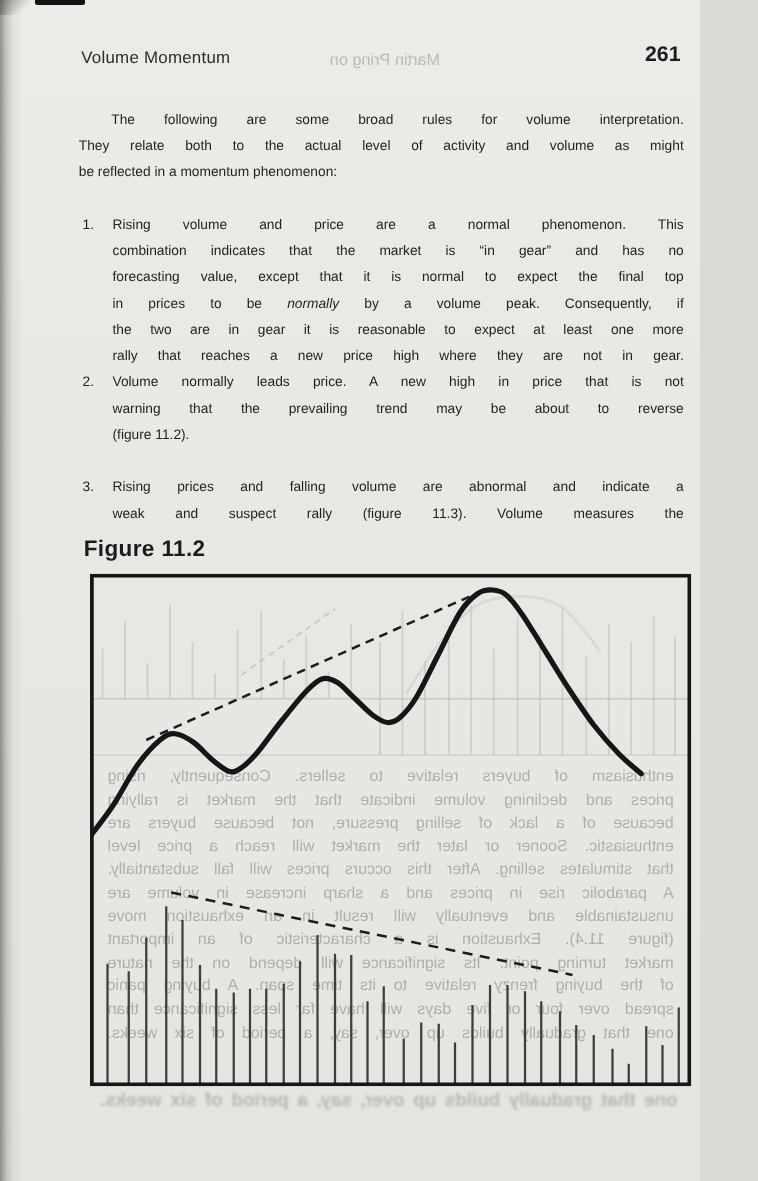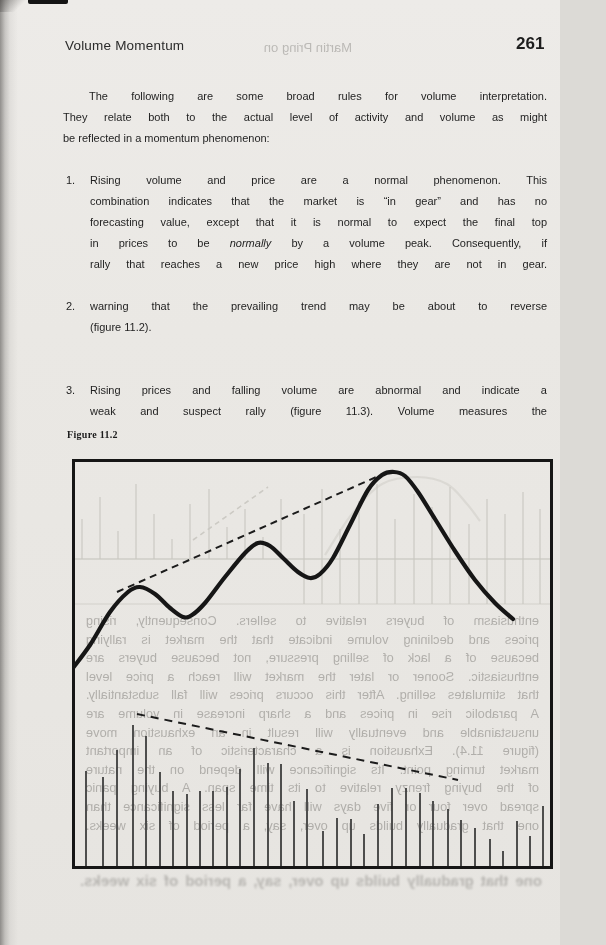--- a/index.html
+++ b/index.html
@@ -25,21 +25,21 @@
   .tblock{position:absolute;font-size:11px;line-height:21px;color:#1f1f1f;}
   .tline{text-align:justify;text-align-last:justify;}
   .tline.short{text-align-last:left;}
   .tline.indent{text-indent:26px;}
   .intro{left:63px;top:86px;width:484px;}
   .rule-num{position:absolute;left:-24px;top:0;}
   .rule{left:90px;width:457px;}
   .rule1{top:170px;} .rule2{top:296px;} .rule3{top:380px;}
   em{font-style:italic;}
   
-  .fig-label{position:absolute;left:67px;top:429px;font-size:10px;font-weight:bold;color:#1b1b1b;letter-spacing:.3px;font-family:Liberation Serif, serif;}
+  .fig-label{position:absolute;left:67px;top:429px;font-size:18px;font-weight:bold;color:#1b1b1b;letter-spacing:.3px;}
   .figure{position:absolute;left:72px;top:459px;width:481px;height:410px;}
   .figure svg{position:absolute;left:0;top:0;z-index:2;}
   .bleed-text{position:absolute;left:14px;top:153px;width:453px;z-index:1;
     transform:scaleX(-1);font-size:12.8px;line-height:18.6px;
     color:rgba(118,116,111,.48);}
   .bleed-text .tline{text-align:justify;text-align-last:justify;}
   
   .bottom-band{position:absolute;left:80px;top:872px;width:462px;font-size:15px;font-weight:bold;
     color:#918f8b;opacity:.55;transform:scaleX(-1);filter:blur(1.2px);
     text-align:justify;text-align-last:justify;}
@@ -61,25 +61,27 @@
     <div class="tline">They relate both to the actual level of activity and volume as might</div>
     <div class="tline short">be reflected in a momentum phenomenon:</div>
   </div>
 
   <div class="tblock rule rule1">
     <span class="rule-num">1.</span>
     <div class="tline">Rising volume and price are a normal phenomenon. This</div>
     <div class="tline">combination indicates that the market is “in gear” and has no</div>
     <div class="tline">forecasting value, except that it is normal to expect the final top</div>
     <div class="tline">in prices to be <em>normally</em> by a volume peak. Consequently, if</div>
+    <div class="tline">the two are in gear it is reasonable to expect at least one more</div>
     <div class="tline">rally that reaches a new price high where they are not in gear.</div>
   </div>
 
   <div class="tblock rule rule2">
     <span class="rule-num">2.</span>
+    <div class="tline">Volume normally leads price. A new high in price that is not</div>
     <div class="tline">warning that the prevailing trend may be about to reverse</div>
     <div class="tline short">(figure 11.2).</div>
   </div>
 
   <div class="tblock rule rule3">
     <span class="rule-num">3.</span>
     <div class="tline">Rising prices and falling volume are abnormal and indicate a</div>
     <div class="tline">weak and suspect rally (figure 11.3). Volume measures the</div>
   </div>
 

